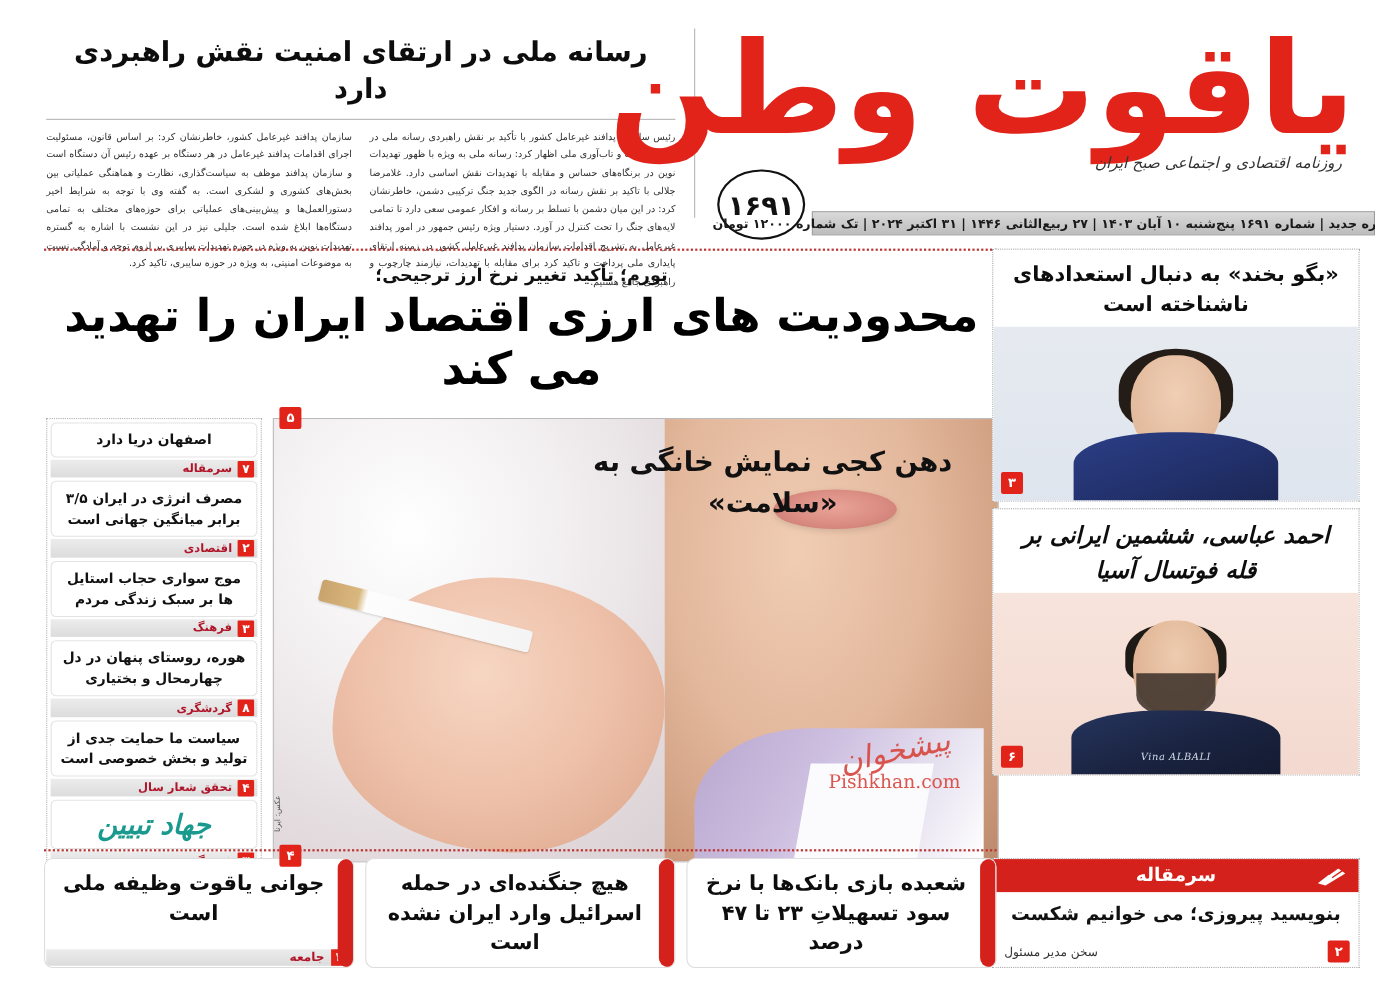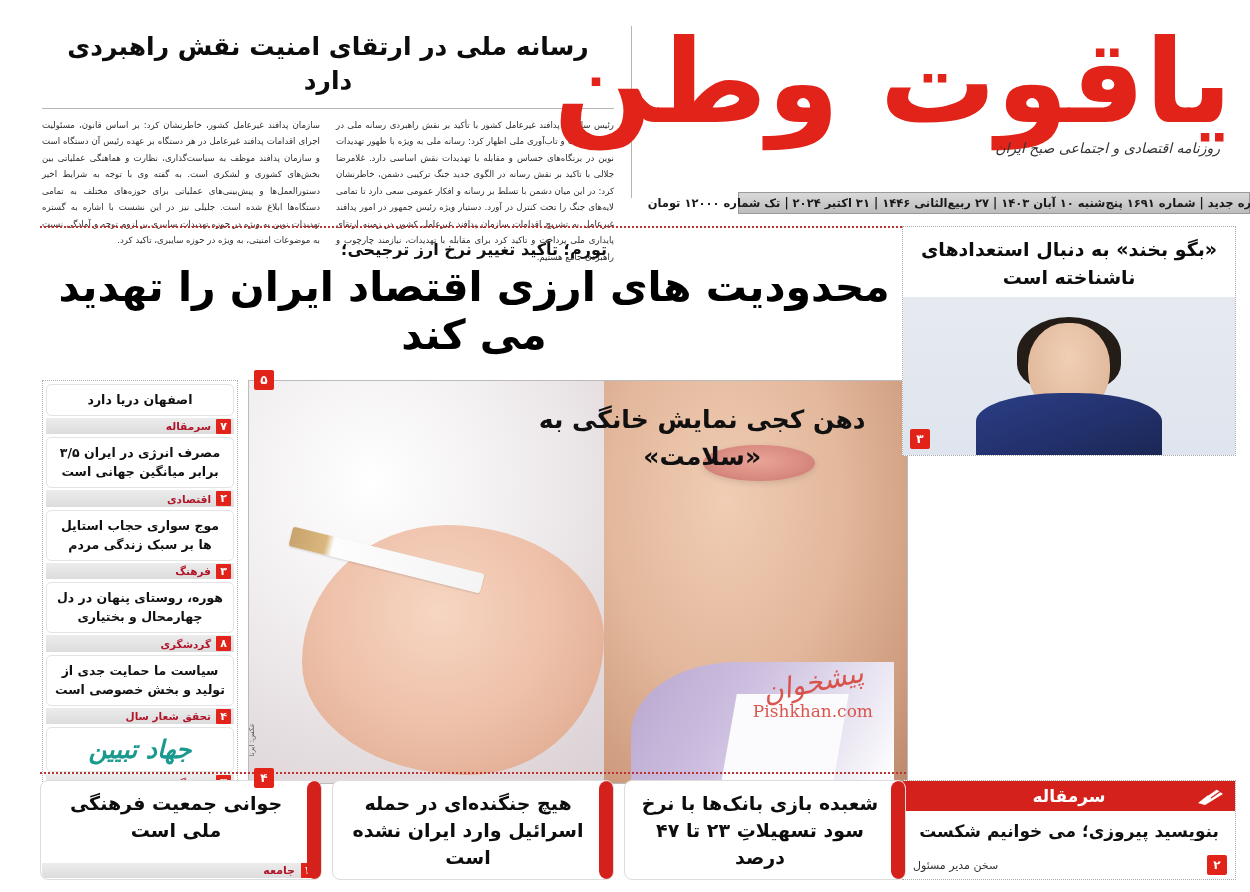--- a/index.html
+++ b/index.html
@@ -227,20 +227,21 @@
       </div>
     </div>
 
     <div class="vrule"></div>
 
     <div class="masthead">
       <div class="logo-wrap">
         <div class="logo-text">یاقوت وطن</div>
         <div class="logo-sub">روزنامه اقتصادی و اجتماعی صبح ایران</div>
       </div>
+      <div class="issue-circle">۱۶۹۱</div>
       <div class="datebar">سال بیستم | دوره جدید | شماره ۱۶۹۱ پنج‌شنبه ۱۰ آبان ۱۴۰۳ | ۲۷ ربیع‌الثانی ۱۴۴۶ | ۳۱ اکتبر ۲۰۲۴ | تک شماره ۱۲۰۰۰ تومان</div>
     </div>
   </div>
 
   <div class="hr-dot-main"></div>
 
   <div class="center">
     <div class="kicker">تورم؛ تأکید تغییر نرخ ارز ترجیحی؛</div>
     <div class="main-head">محدودیت های ارزی اقتصاد ایران را تهدید می کند</div>
 
@@ -325,20 +326,31 @@
     <div class="rc-card">
       <div class="rc-title">«بگو بخند» به دنبال استعدادهای ناشناخته است</div>
       <div class="rc-photo rc-photo1">
         <div class="p1-hair"></div>
         <div class="p1-face"></div>
         <div class="p1-body"></div>
         <div class="badge rc-badge">۳</div>
       </div>
     </div>
 
+    <div class="rc-card">
+      <div class="rc-title script">احمد عباسی، ششمین ایرانی بر قله فوتسال آسیا</div>
+      <div class="rc-photo rc-photo2">
+        <div class="p2-hair"></div>
+        <div class="p2-face"></div>
+        <div class="p2-beard"></div>
+        <div class="p2-body"></div>
+        <div class="p2-logo">Vina ALBALI</div>
+        <div class="badge rc-badge">۶</div>
+      </div>
+    </div>
 
   </div>
 
   <div class="editorial">
     <div class="ed-head">
       <svg class="pen-icon" viewBox="0 0 30 20">
         <path d="M2 17 L20 3 L27 8 L9 19 Z" fill="#ffffff"></path>
         <path d="M2 17 L7 18 L9 19 Z" fill="#f0c0bd"></path>
         <path d="M12 9 L22 2" stroke="#d5211b" stroke-width="1.2" fill="none"></path>
         <path d="M15 12 L25 5" stroke="#d5211b" stroke-width="1.2" fill="none"></path>
@@ -369,21 +381,21 @@
       <div class="bt-bar"></div>
       <div class="bt-title">هیچ جنگنده‌ای در حمله اسرائیل وارد ایران نشده است</div>
       <div class="bt-meta">
         <div class="bt-page">۴</div>
         <div class="bt-sec">اقتصادی</div>
       </div>
     </div>
 
     <div class="bt-card">
       <div class="bt-bar"></div>
-      <div class="bt-title">جوانی جمعیت فرهنگی ملی است</div>
+      <div class="bt-title">جوانی یاقوت وظیفه ملی است</div>
       <div class="bt-meta">
         <div class="bt-page">۴</div>
         <div class="bt-sec">جامعه</div>
       </div>
     </div>
 
   </div>
 
 </div>
 

